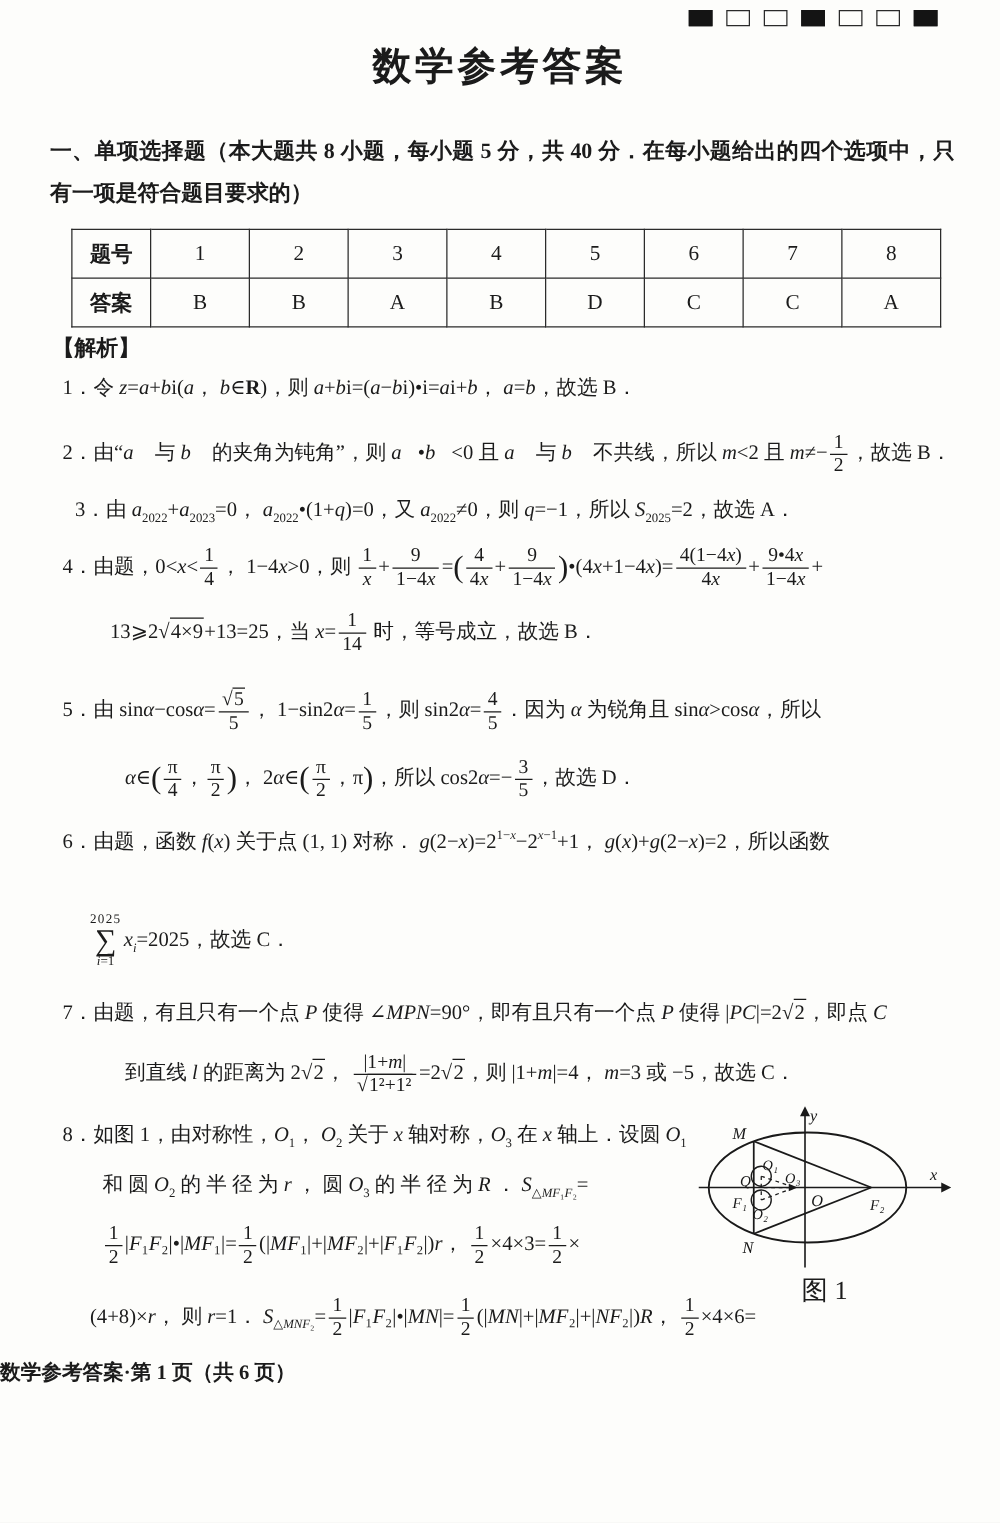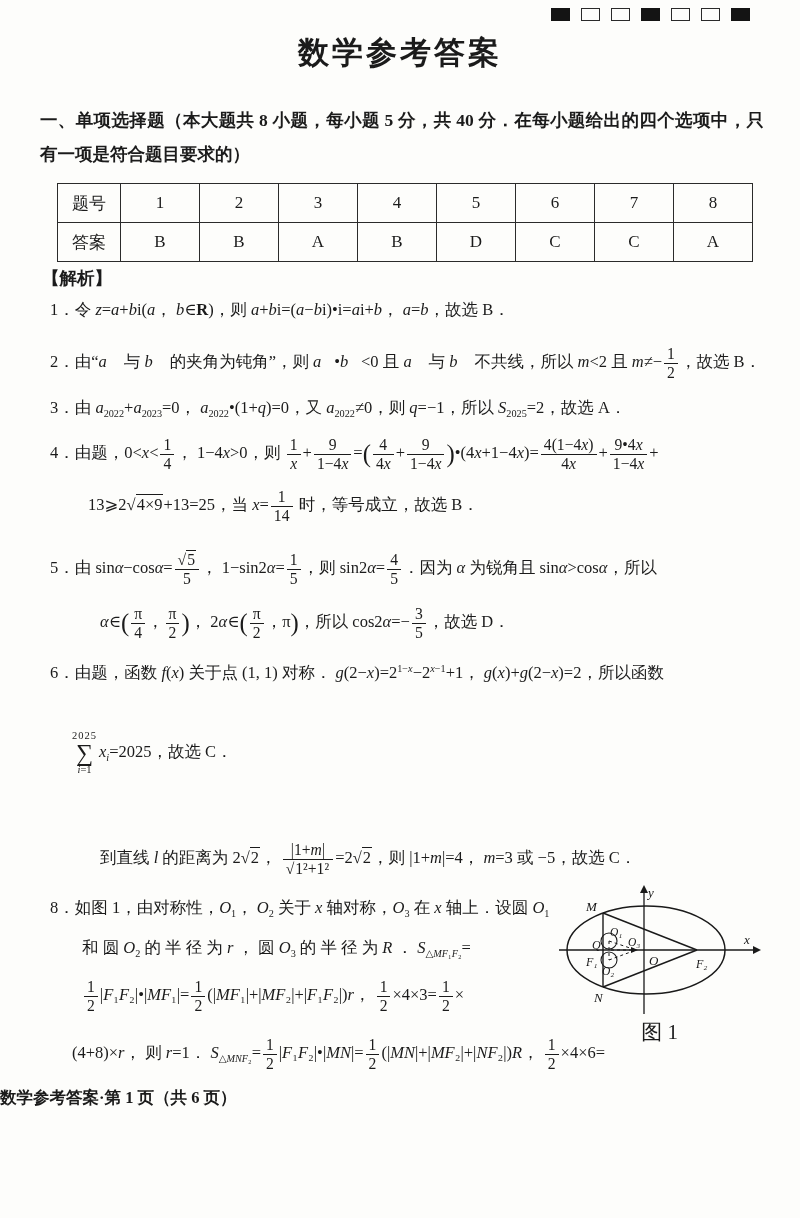--- a/index.html
+++ b/index.html
@@ -13,21 +13,21 @@
   .mark{width:19px; height:13px; display:inline-block; box-sizing:border-box;}
   .mark.filled{background:#141414; border:1px solid #141414;}
   .mark.open{background:#fdfdfb; border:1.6px solid #2a2a2a;}
   .title{position:absolute; top:30px; left:0; width:100%; height:46px; line-height:46px;
     text-align:center; font-size:31px; font-weight:bold; letter-spacing:3px;}
   .heading{position:absolute; top:103px; left:40px; width:724px; font-size:17.5px;
     font-weight:bold; line-height:34px; text-align:justify;}
   table.ans{position:absolute; top:183px; left:57px; border-collapse:collapse;
     font-size:17px; text-align:center;}
   table.ans td{border:1.6px solid #2b2b2b; height:38px; padding:0;}
-  td.c0{width:62px;} td.cn{width:78px;}
+  td.c0{width:62px;font-weight:bold;} td.cn{width:78px;}
   .analysis{position:absolute; top:263px; left:42px; font-size:17.5px; font-weight:bold;
     height:30px; line-height:30px;}
   .ln{position:absolute; white-space:nowrap; font-size:16.5px; height:44px; line-height:44px;}
   .ln i{font-family:"Liberation Serif","DejaVu Serif",serif;}
   sub{font-size:0.62em; line-height:0;}
   sup{font-size:0.62em; line-height:0;}
   .fr{display:inline-block; vertical-align:middle; text-align:center; line-height:1.15;
     margin:0 2px; font-size:0.95em;}
   .fr .n{display:block; padding:0 3px; border-bottom:1.2px solid #1b1b1b;}
   .fr .d{display:block; padding:0 3px;}
@@ -90,31 +90,32 @@
       <td class="cn">C</td>
       <td class="cn">A</td>
     </tr>
   </tbody>
     </table>
 
   <div class="analysis">【解析】</div>
 
   <div class="ln" style="top:288px;left:50px">1．令 <i>z</i>=<i>a</i>+<i>b</i>i(<i>a</i>， <i>b</i>∈<b>R</b>)，则 <i>a</i>+<i>b</i>i=(<i>a</i>−<i>b</i>i)•i=<i>a</i>i+<i>b</i>， <i>a</i>=<i>b</i>，故选 B．</div>
   <div class="ln" style="top:340px;left:50px">2．由“<i>a⃗</i> 与 <i>b⃗</i> 的夹角为钝角”，则 <i>a⃗</i>•<i>b⃗</i>&lt;0 且 <i>a⃗</i> 与 <i>b⃗</i> 不共线，所以 <i>m</i>&lt;2 且 <i>m</i>≠−<span class="fr"><span class="n">1</span><span class="d">2</span></span>，故选 B．</div>
-  <div class="ln" style="top:386px;left:50px">3．由 <i>a</i><sub>2022</sub>+<i>a</i><sub>2023</sub>=0， <i>a</i><sub>2022</sub>•(1+<i>q</i>)=0，又 <i>a</i><sub>2022</sub>≠0，则 <i>q</i>=−1，所以 <i>S</i><sub>2025</sub>=2，故选 A．</div>
+  <div class="ln" style="top:386px;left:60px">3．由 <i>a</i><sub>2022</sub>+<i>a</i><sub>2023</sub>=0， <i>a</i><sub>2022</sub>•(1+<i>q</i>)=0，又 <i>a</i><sub>2022</sub>≠0，则 <i>q</i>=−1，所以 <i>S</i><sub>2025</sub>=2，故选 A．</div>
   <div class="ln" style="top:431px;left:50px">4．由题，0&lt;<i>x</i>&lt;<span class="fr"><span class="n">1</span><span class="d">4</span></span>， 1−4<i>x</i>&gt;0，则 <span class="fr"><span class="n">1</span><span class="d"><i>x</i></span></span>+<span class="fr"><span class="n">9</span><span class="d">1−4<i>x</i></span></span>=<span class="bp">(</span><span class="fr"><span class="n">4</span><span class="d">4<i>x</i></span></span>+<span class="fr"><span class="n">9</span><span class="d">1−4<i>x</i></span></span><span class="bp">)</span>•(4<i>x</i>+1−4<i>x</i>)=<span class="fr"><span class="n">4(1−4<i>x</i>)</span><span class="d">4<i>x</i></span></span>+<span class="fr"><span class="n">9•4<i>x</i></span><span class="d">1−4<i>x</i></span></span>+</div>
   <div class="ln" style="top:483px;left:88px">13⩾2<span class="sq"><span class="rd">4×9</span></span>+13=25，当 <i>x</i>=<span class="fr"><span class="n">1</span><span class="d">14</span></span> 时，等号成立，故选 B．</div>
   <div class="ln" style="top:546px;left:50px">5．由 sin<i>α</i>−cos<i>α</i>=<span class="fr"><span class="n"><span class="sq"><span class="rd">5</span></span></span><span class="d">5</span></span>， 1−sin2<i>α</i>=<span class="fr"><span class="n">1</span><span class="d">5</span></span>，则 sin2<i>α</i>=<span class="fr"><span class="n">4</span><span class="d">5</span></span>．因为 <i>α</i> 为锐角且 sin<i>α</i>&gt;cos<i>α</i>，所以</div>
   <div class="ln" style="top:600px;left:100px"><i>α</i>∈<span class="bp">(</span><span class="fr"><span class="n">π</span><span class="d">4</span></span>，<span class="fr"><span class="n">π</span><span class="d">2</span></span><span class="bp">)</span>， 2<i>α</i>∈<span class="bp">(</span><span class="fr"><span class="n">π</span><span class="d">2</span></span>，π<span class="bp">)</span>，所以 cos2<i>α</i>=−<span class="fr"><span class="n">3</span><span class="d">5</span></span>，故选 D．</div>
   <div class="ln" style="top:651px;left:50px">6．由题，函数 <i>f</i>(<i>x</i>) 关于点 (1, 1) 对称． <i>g</i>(2−<i>x</i>)=2<sup>1−<i>x</i></sup>−2<sup><i>x</i>−1</sup>+1， <i>g</i>(<i>x</i>)+<i>g</i>(2−<i>x</i>)=2，所以函数</div>
   <div class="ln" style="top:730px;left:72px"><span class="sum">
         <span class="t">2025</span>
         <span class="sg">∑</span>
         <span class="b"><i>i</i>=1</span>
       </span><i>x<sub>i</sub></i>=2025，故选 C．</div>
+  <div class="ln" style="top:788px;left:50px">7．由题，有且只有一个点 <i>P</i> 使得 ∠<i>MPN</i>=90°，即有且只有一个点 <i>P</i> 使得 |<i>PC</i>|=2<span class="sq"><span class="rd">2</span></span>，即点 <i>C</i></div>
   <div class="ln" style="top:836px;left:100px">到直线 <i>l</i> 的距离为 2<span class="sq"><span class="rd">2</span></span>， <span class="fr"><span class="n">|1+<i>m</i>|</span><span class="d"><span class="sq"><span class="rd">1²+1²</span></span></span></span>=2<span class="sq"><span class="rd">2</span></span>，则 |1+<i>m</i>|=4， <i>m</i>=3 或 −5，故选 C．</div>
   <div class="ln" style="top:886px;left:50px">8．如图 1，由对称性，<i>O</i><sub>1</sub>， <i>O</i><sub>2</sub> 关于 <i>x</i> 轴对称，<i>O</i><sub>3</sub> 在 <i>x</i> 轴上．设圆 <i>O</i><sub>1</sub></div>
   <div class="ln" style="top:926px;left:82px">和 圆 <i>O</i><sub>2</sub> 的 半 径 为 <i>r</i> ， 圆 <i>O</i><sub>3</sub> 的 半 径 为 <i>R</i> ． <i>S</i><sub>△<i>MF</i>₁<i>F</i>₂</sub>=</div>
   <div class="ln" style="top:973px;left:82px"><span class="fr"><span class="n">1</span><span class="d">2</span></span>|<i>F</i>₁<i>F</i>₂|•|<i>MF</i>₁|=<span class="fr"><span class="n">1</span><span class="d">2</span></span>(|<i>MF</i>₁|+|<i>MF</i>₂|+|<i>F</i>₁<i>F</i>₂|)<i>r</i>， <span class="fr"><span class="n">1</span><span class="d">2</span></span>×4×3=<span class="fr"><span class="n">1</span><span class="d">2</span></span>×</div>
   <div class="ln" style="top:1031px;left:72px">(4+8)×<i>r</i>， 则 <i>r</i>=1． <i>S</i><sub>△<i>MNF</i>₂</sub>=<span class="fr"><span class="n">1</span><span class="d">2</span></span>|<i>F</i>₁<i>F</i>₂|•|<i>MN</i>|=<span class="fr"><span class="n">1</span><span class="d">2</span></span>(|<i>MN</i>|+|<i>MF</i>₂|+|<i>NF</i>₂|)<i>R</i>， <span class="fr"><span class="n">1</span><span class="d">2</span></span>×4×6=</div>
 
   <div class="figure">
     <svg width="210" height="136" viewBox="0 0 210 136">
 
       <line x1="1" y1="66" x2="196" y2="66" stroke="#1a1a1a" stroke-width="1.3"></line>

